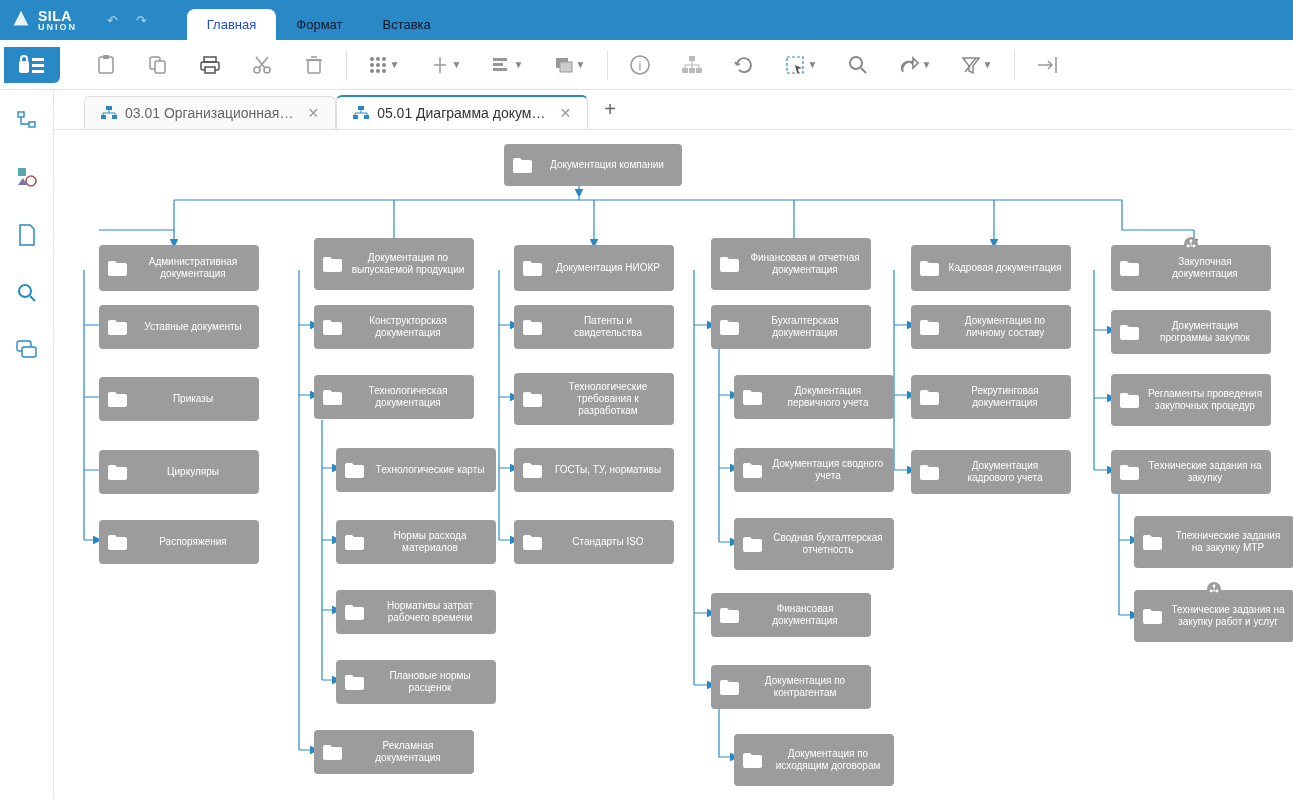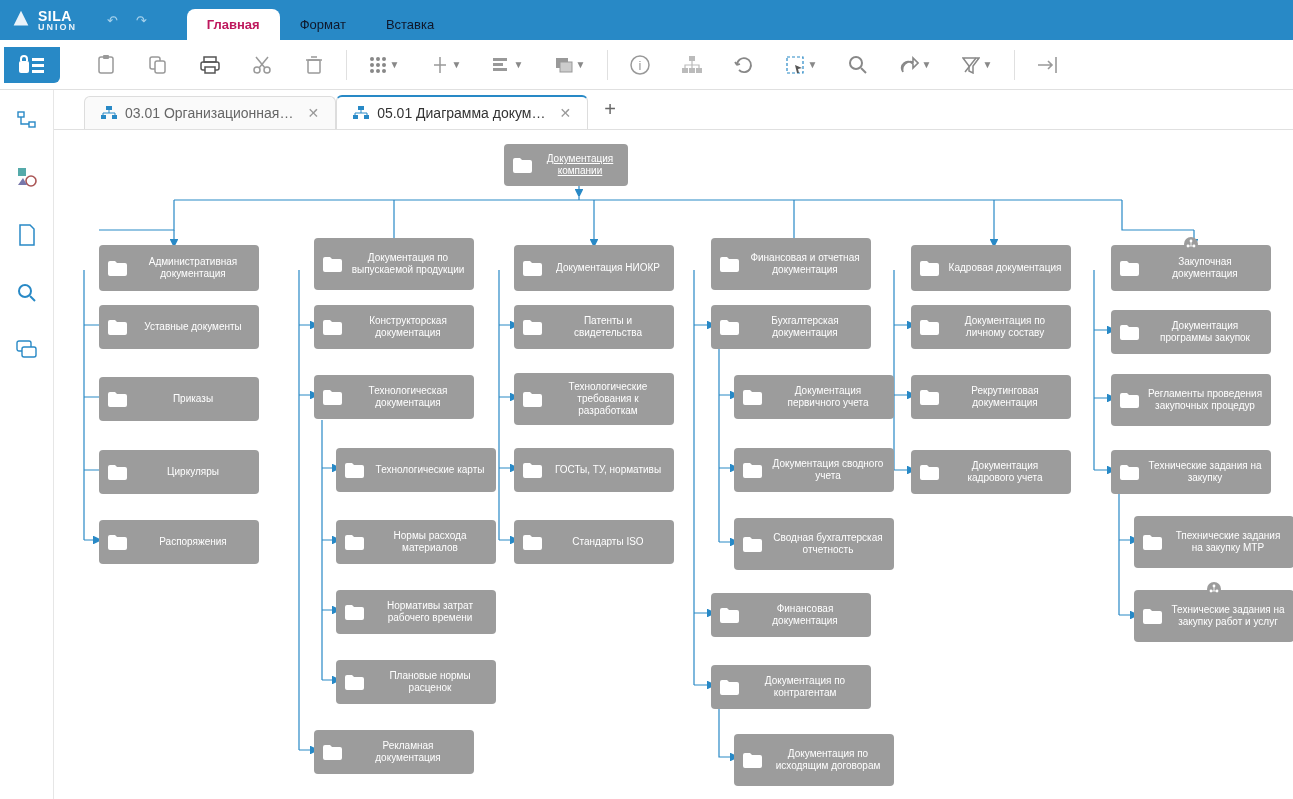--- a/index.html
+++ b/index.html
@@ -7,21 +7,21 @@
 
   
   .topbar { background: #2889c6; height: 40px; display: flex; align-items: center; padding: 0 10px; color: #fff; }
   .logo { display: flex; align-items: center; gap: 6px; font-weight: 600; font-size: 14px; letter-spacing: 0.5px; }
   .logo .mark { width: 22px; height: 22px; }
   .logo .txt { line-height: 1; }
   .logo .txt .l2 { font-size: 9px; letter-spacing: 2px; opacity: 0.9; }
   .qa { display:flex; gap:18px; margin-left:30px; color:#a7d2ec; }
   .tabs-menu { display:flex; align-items:flex-end; height:40px; margin-left:40px; }
   .tab-menu { padding: 8px 20px; color:#0f172a; border-radius:8px 8px 0 0; cursor:pointer; }
-  .tab-menu.active { background:#fff; color:#be185d; font-weight:700; }
+  .tab-menu.active { background:#fff; color:#1d4ed8; font-weight:400; }
 
   
   .ribbon { height: 50px; background:#fff; border-bottom:1px solid #e0e0e0; display:flex; align-items:center; padding:0 4px; }
   .lock-tab { width:56px; height:36px; background:#2889c6; border-radius:0 0 6px 0; display:flex; align-items:center; justify-content:center; margin-right:20px; }
   .ribbon-items { display:flex; align-items:center; gap:0; flex:1; }
   .ribbon-btn { width:52px; height:40px; display:flex; align-items:center; justify-content:center; color:#888; cursor:pointer; font-size:18px; }
   .ribbon-btn.w { width:62px; }
   .ribbon-sep { width:1px; height:30px; background:#e0e0e0; margin:0 6px; }
   .dd { font-size:10px; margin-left:3px; color:#888; }
 
@@ -34,21 +34,21 @@
   .doc-tab { display:flex; align-items:center; gap:8px; padding:8px 16px; border:1px solid #ddd; border-bottom:none; border-radius:6px 6px 0 0; background:#fafafa; color:#666; cursor:pointer; font-size:14px; }
   .doc-tab.active { background:#fff; border-top:2px solid #2889c6; color:#333; }
   .doc-tab .tx { color:#999; font-size:14px; margin-left:6px; }
   .doc-add { padding:8px 16px; color:#666; font-size:20px; cursor:pointer; }
   .canvas { flex:1; background:#fff; position:relative; overflow:hidden; }
 
   
   .node { position:absolute; background:#9c9c9c; color:#fff; border-radius:4px; display:flex; align-items:center; font-size:10px; line-height:1.2; padding:4px 8px 4px 4px; }
   .node .ico { width:28px; height:22px; flex:none; display:flex; align-items:center; justify-content:center; margin-right:4px; }
   .node .lbl { flex:1; text-align:center; }
-  .node.root { width:124px; height:42px;text-decoration:underline; }
+  .node.root { width:178px; height:42px; }
   .node.l1 { width:160px; height:46px; }
   .node.l2 { width:160px; height:44px; }
   .badge { position:absolute; width:14px; height:14px; border-radius:50%; background:#9c9c9c; top:-8px; left:50%; transform:translateX(-50%); display:flex; align-items:center; justify-content:center; }
 
   svg.connectors { position:absolute; top:0; left:0; width:100%; height:100%; pointer-events:none; }
   svg.connectors path { stroke:#2889c6; stroke-width:1.2; fill:none; }
   svg.connectors .arrow { fill:#2889c6; }
 
   .folder-svg { width:20px; height:16px; }
 </style>

